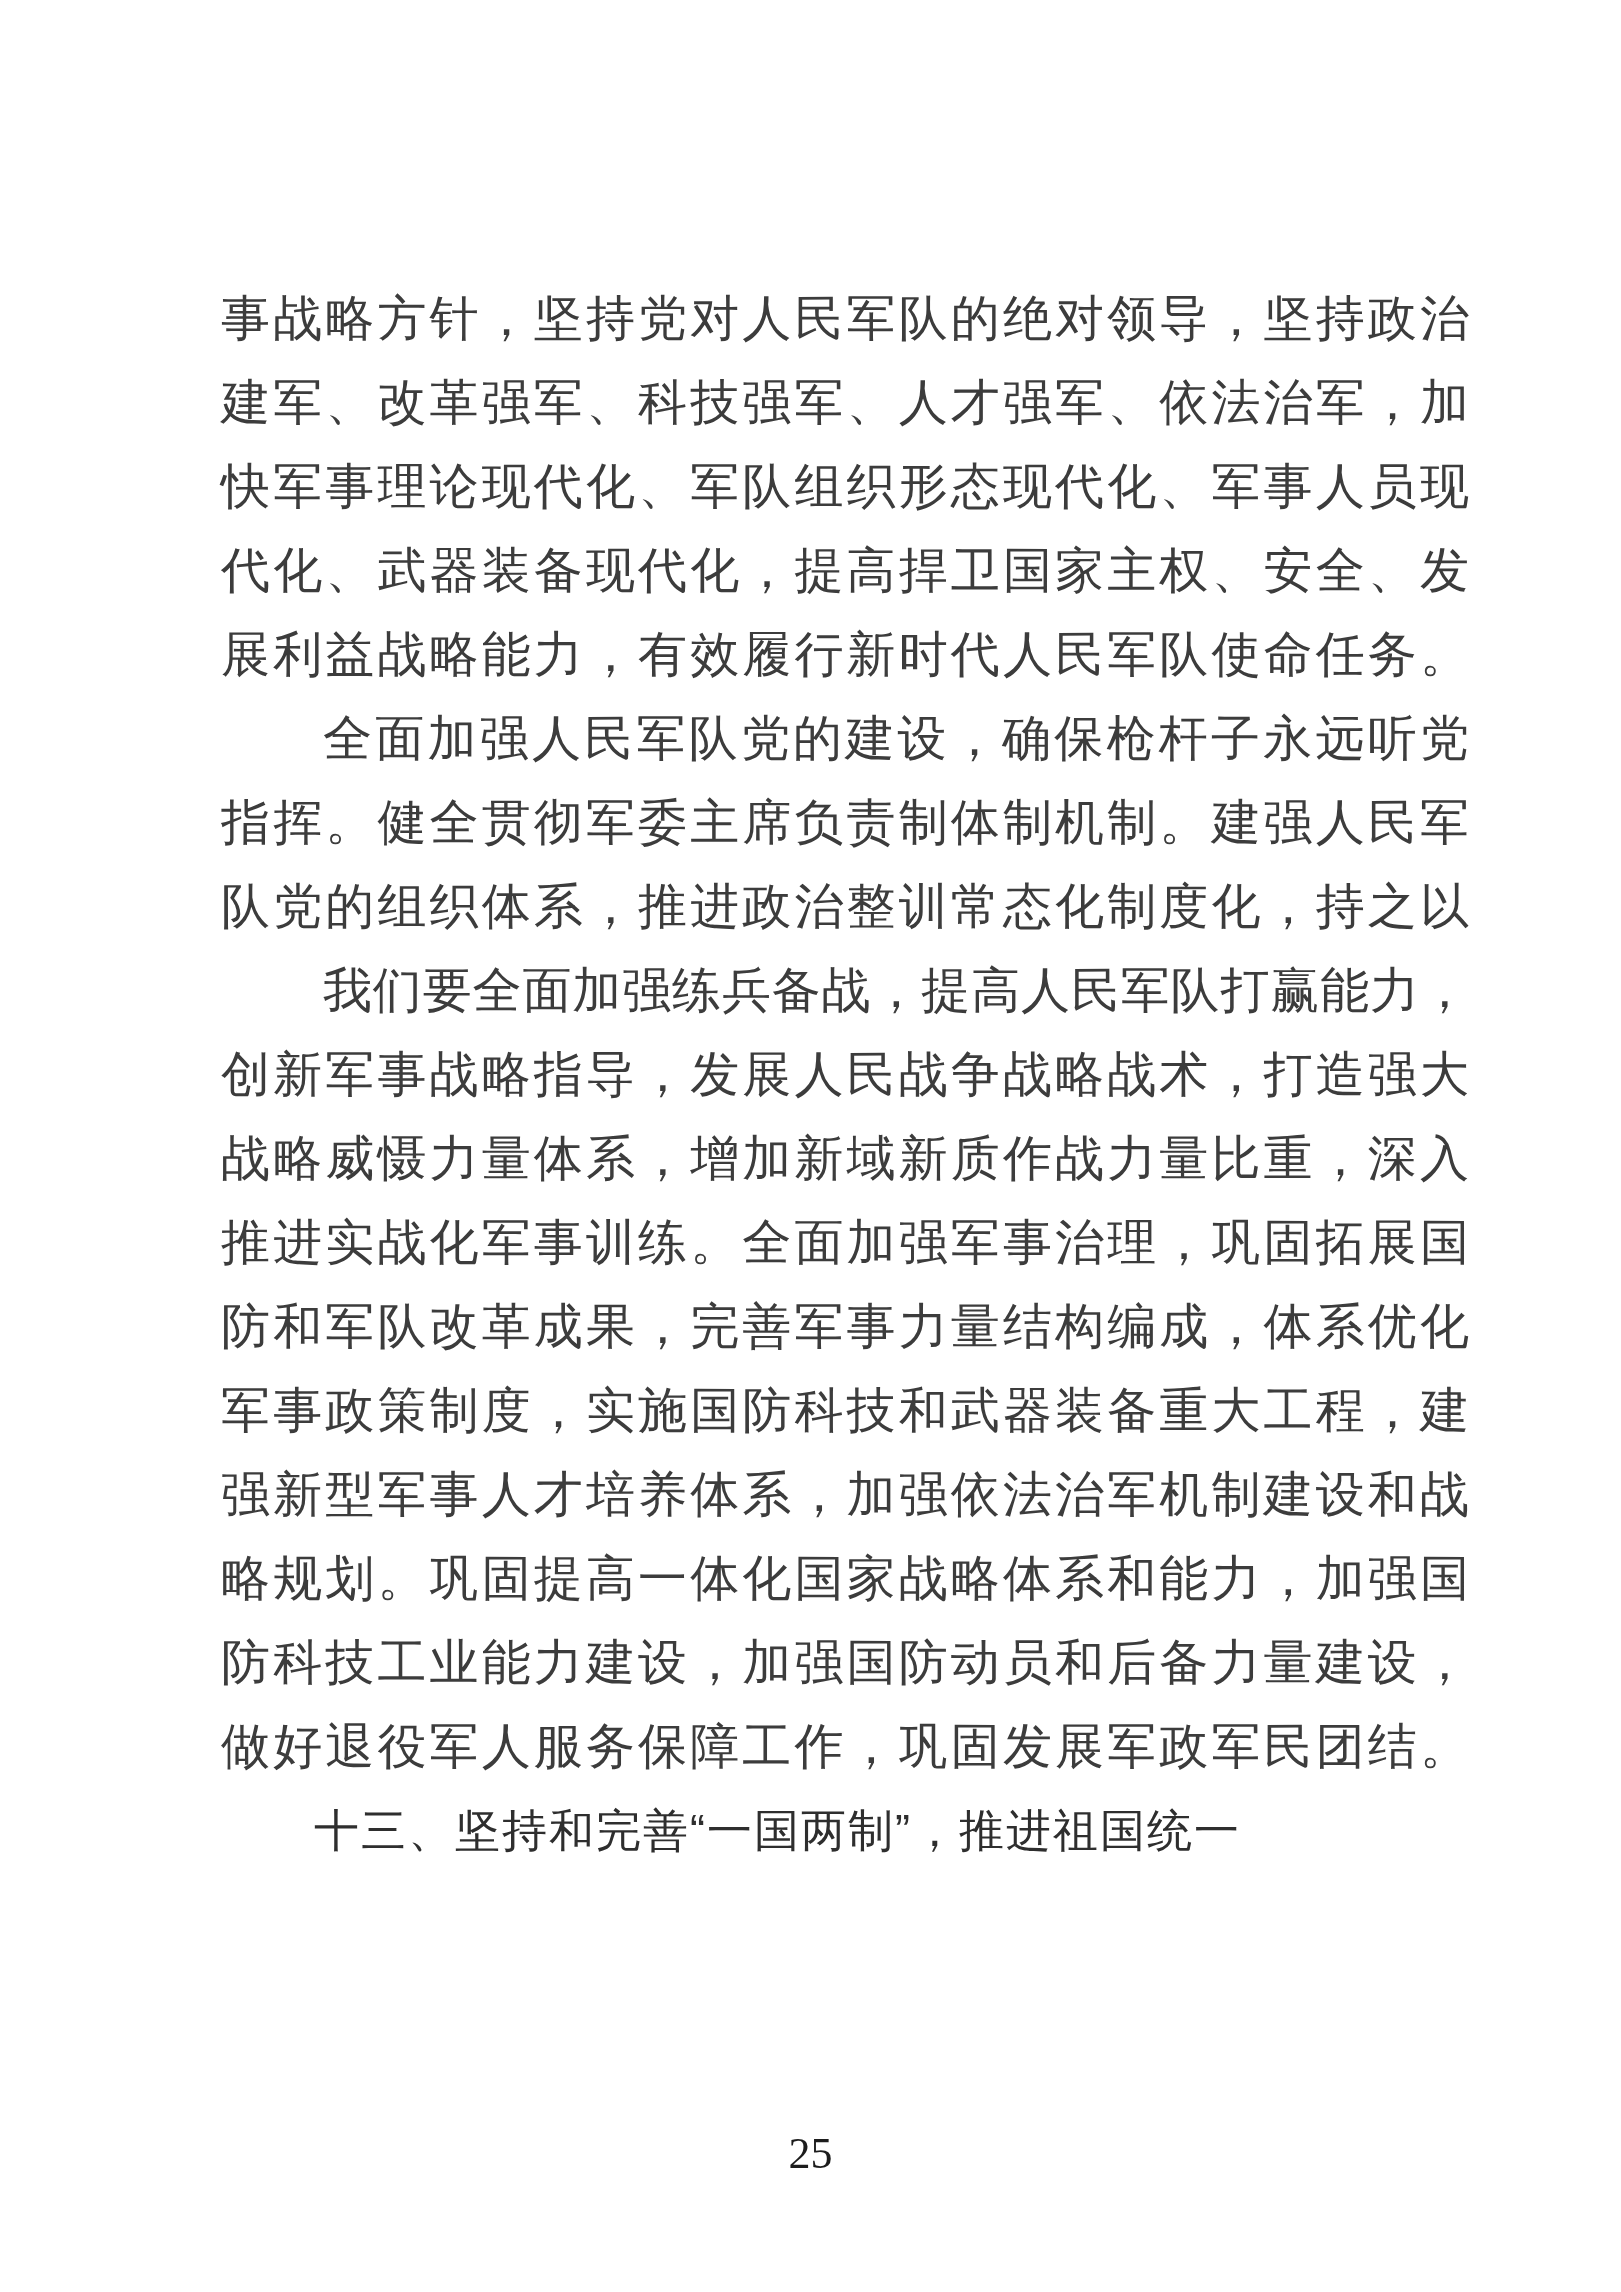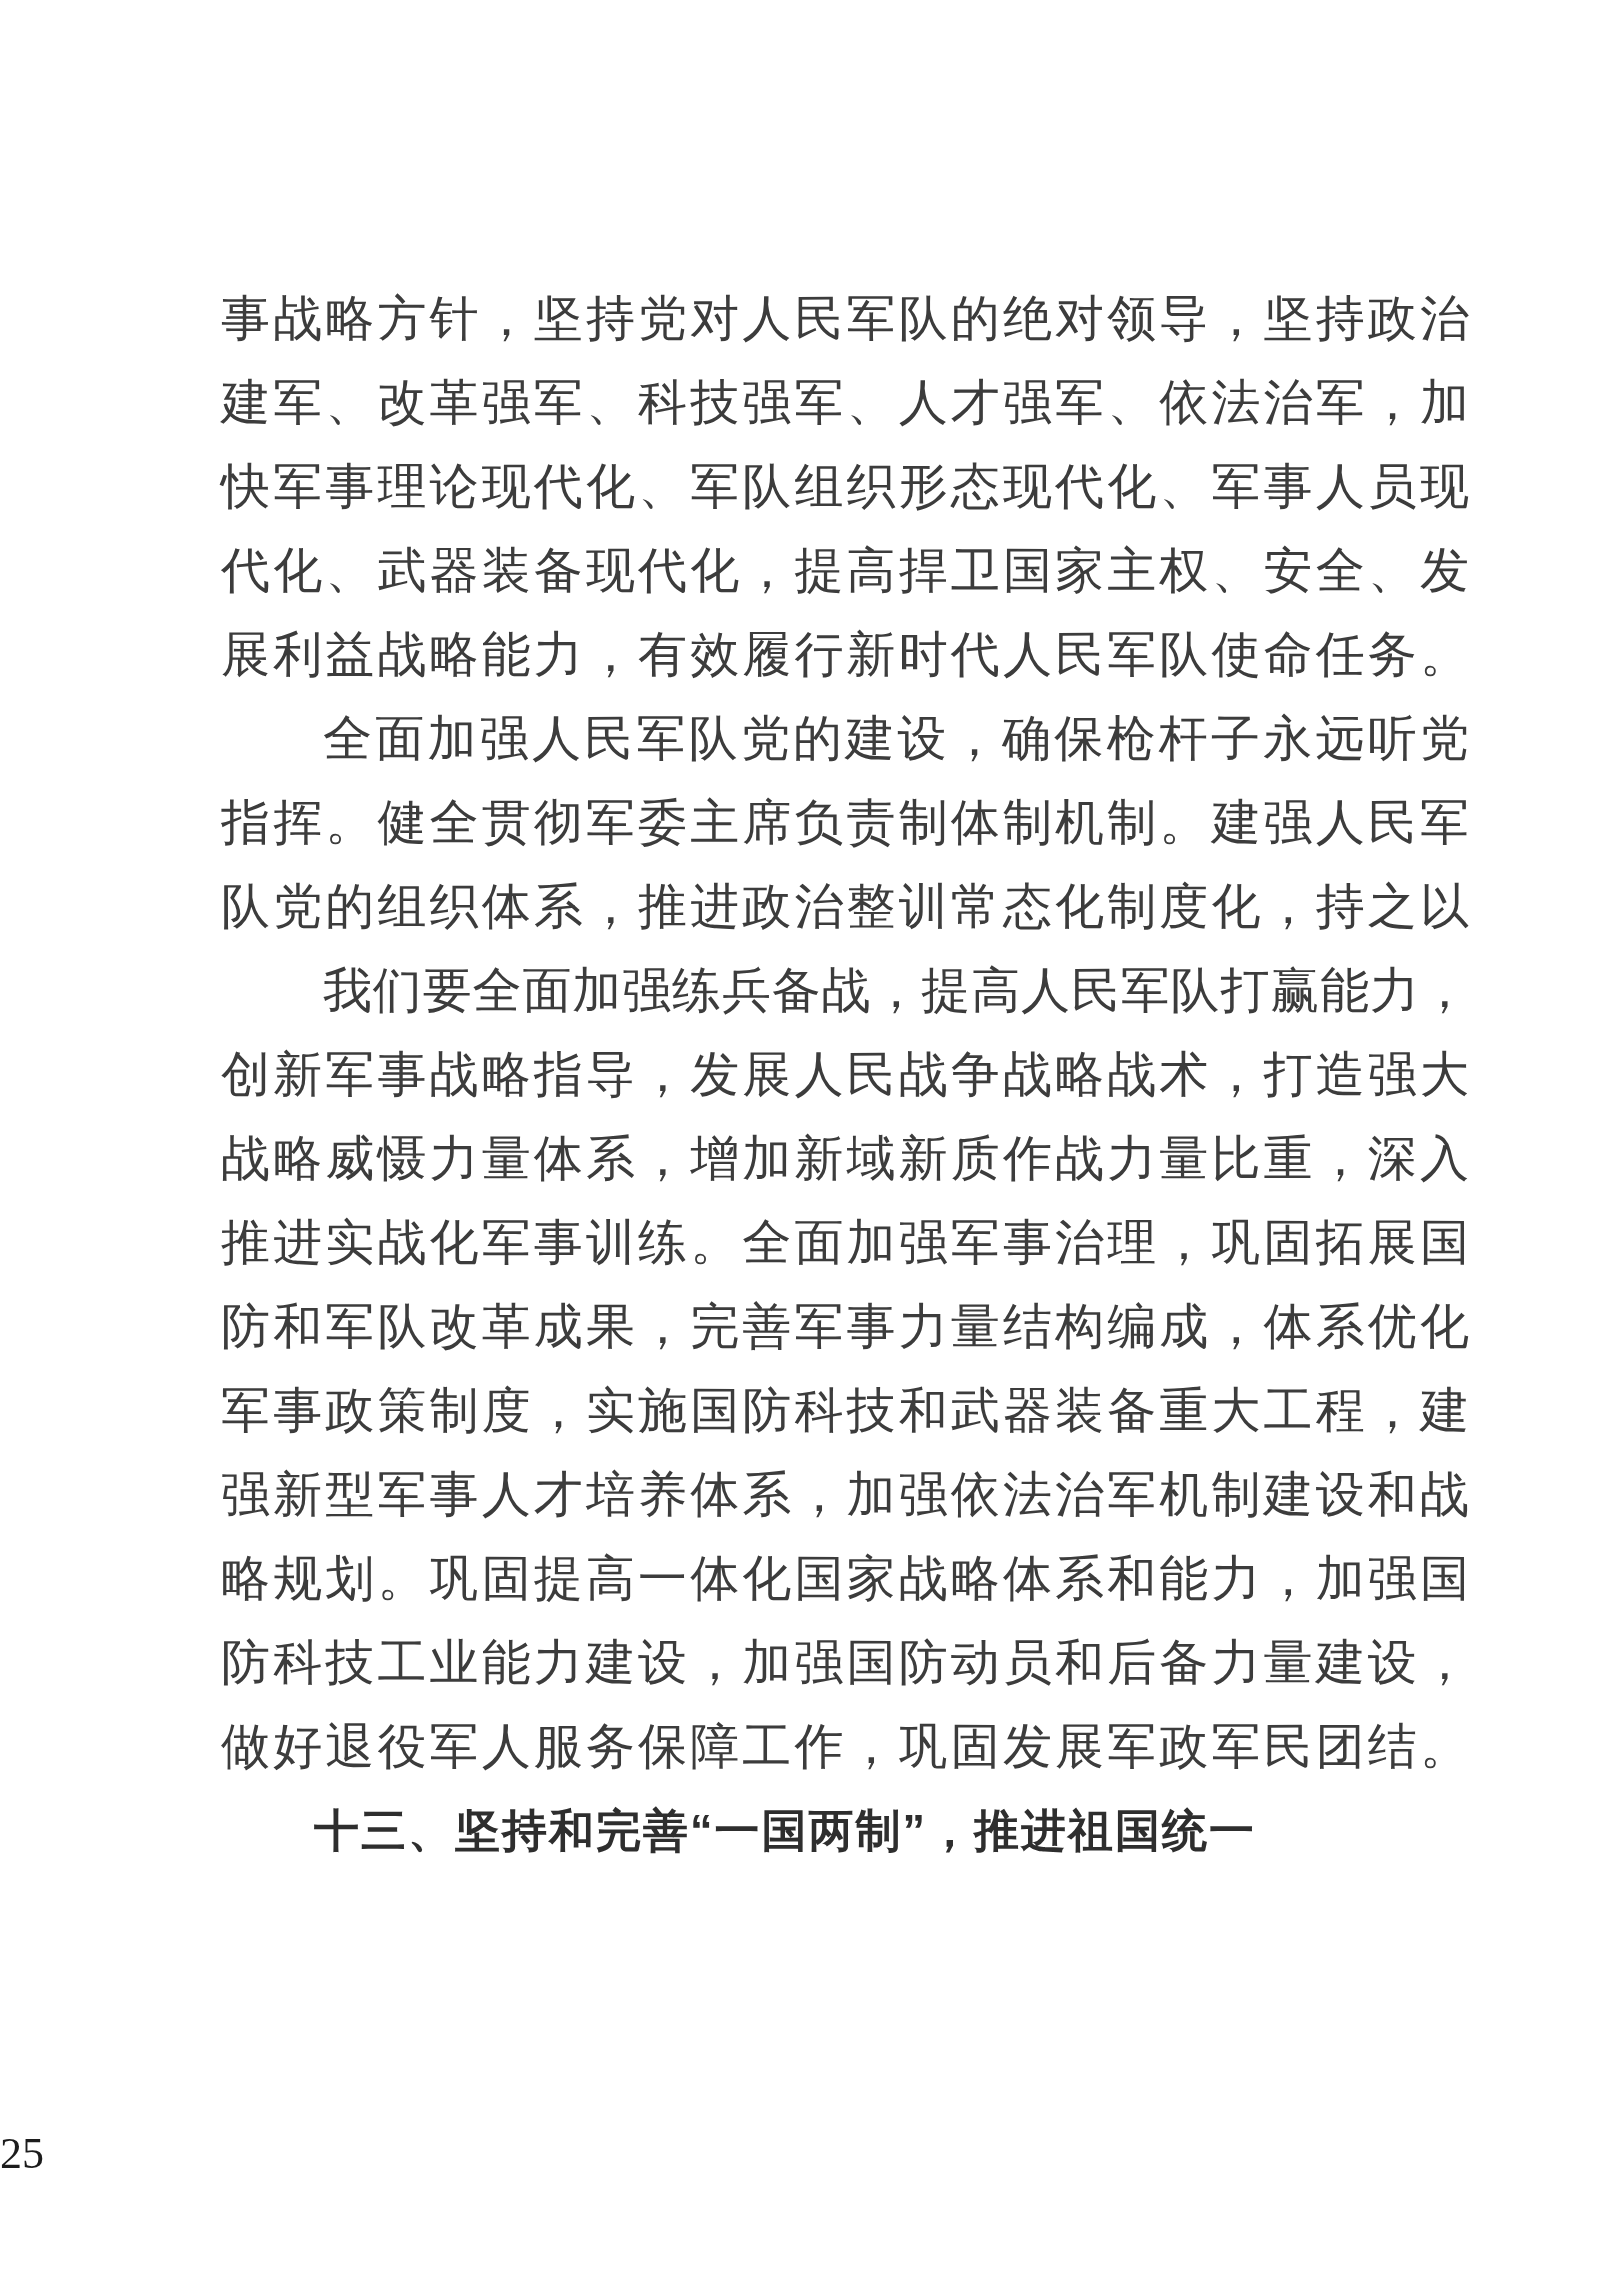--- a/index.html
+++ b/index.html
@@ -28,29 +28,30 @@
   }
   .line.plain { letter-spacing: 2.9px; }
   .line.justify {
     display: flex;
     justify-content: space-between;
     align-items: baseline;
   }
   .line.justify span { display: inline-block; }
   .line.heading {
     font-family: "Liberation Sans", "DejaVu Sans", sans-serif;
-    font-weight: bold;
+    font-weight: normal;
     font-size: 45px;
     letter-spacing: 2px;
     color: #2e2e2e;
   }
   .page-number {
     position: absolute;
     left: 0; right: 0;
     top: 2129px;
+    text-align: center;
     font-size: 44px;
     line-height: 49px;
     color: #1c1c1c;
     font-family: "Liberation Serif", "DejaVu Serif", serif;
   }
 </style>
 </head>
 <body>
 
 <div class="page">

